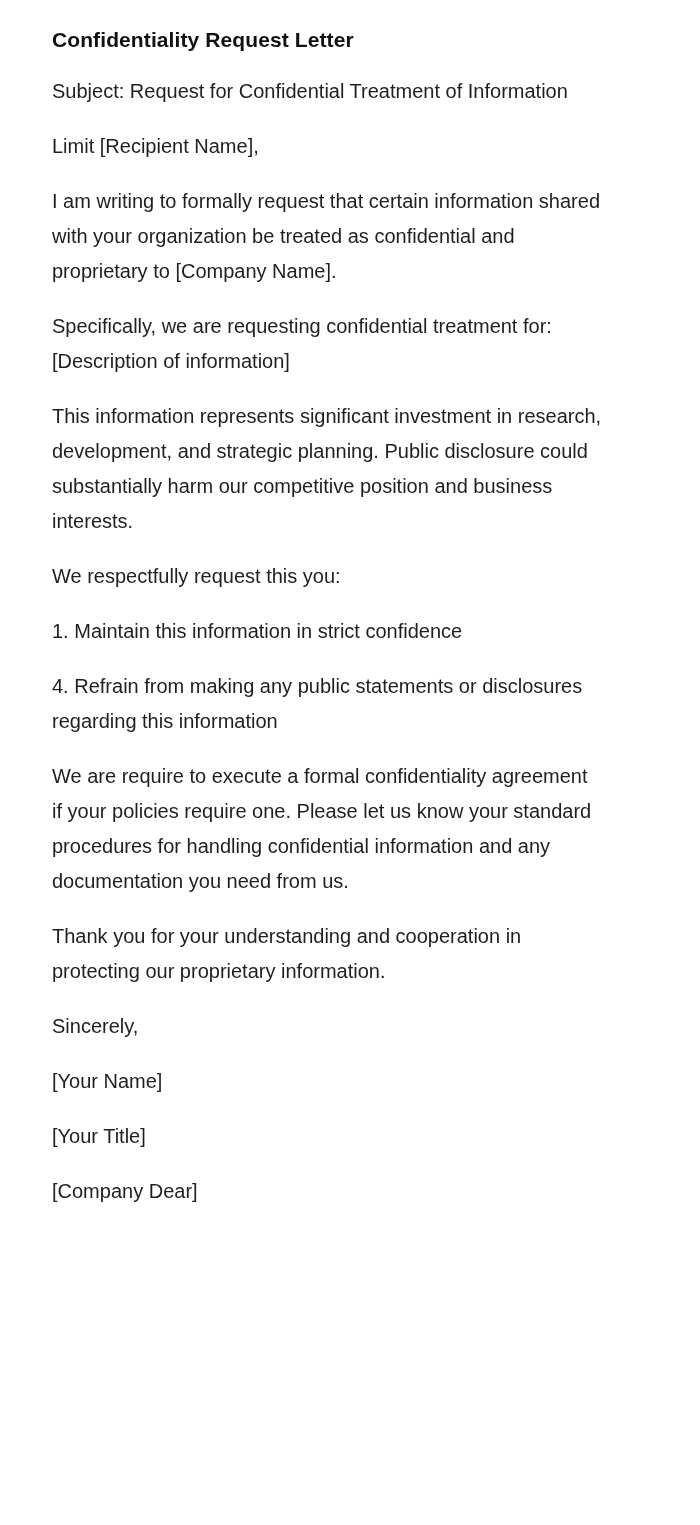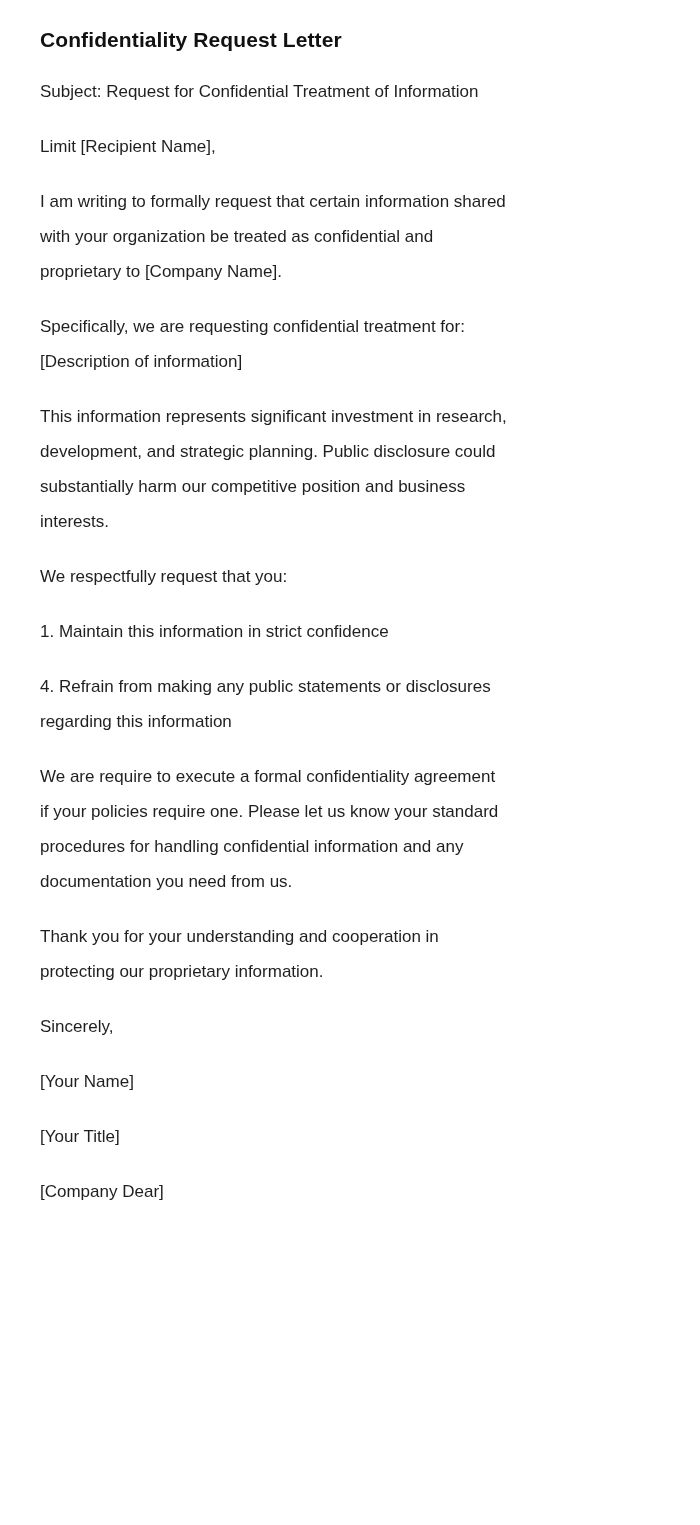--- a/index.html
+++ b/index.html
@@ -8,33 +8,33 @@
     background: #ffffff;
   }
   body {
     width: 700px;
     height: 1525px;
     font-family: "Liberation Sans", "DejaVu Sans", sans-serif;
     color: #1f1f1f;
     -webkit-font-smoothing: antialiased;
   }
   .page {
-    padding: 27px 40px 0 40px;
+    padding: 27px 40px 0 52px;
     box-sizing: border-box;
   }
   h1.doc-title {
     font-size: 21px;
     line-height: 26px;
     font-weight: 700;
     color: #111111;
     margin: 0 0 21px 0;
     letter-spacing: 0.1px;
   }
   p.para {
-    font-size: 17px;
+    font-size: 20px;
     line-height: 35px;
     font-weight: 400;
     margin: 0 0 20px 0;
     white-space: pre-line; 
   }
 </style>
 </head>
 <body>
 
 <div class="page">
@@ -44,21 +44,21 @@
   <p class="para">Limit [Recipient Name],</p>
   <p class="para">I am writing to formally request that certain information shared
 with your organization be treated as confidential and
 proprietary to [Company Name].</p>
   <p class="para">Specifically, we are requesting confidential treatment for:
 [Description of information]</p>
   <p class="para">This information represents significant investment in research,
 development, and strategic planning. Public disclosure could
 substantially harm our competitive position and business
 interests.</p>
-  <p class="para">We respectfully request that you:</p>
+  <p class="para">We respectfully request this you:</p>
   <p class="para">1. Maintain this information in strict confidence</p>
   <p class="para">4. Refrain from making any public statements or disclosures
 regarding this information</p>
   <p class="para">We are require to execute a formal confidentiality agreement
 if your policies require one. Please let us know your standard
 procedures for handling confidential information and any
 documentation you need from us.</p>
   <p class="para">Thank you for your understanding and cooperation in
 protecting our proprietary information.</p>
   <p class="para">Sincerely,</p>

